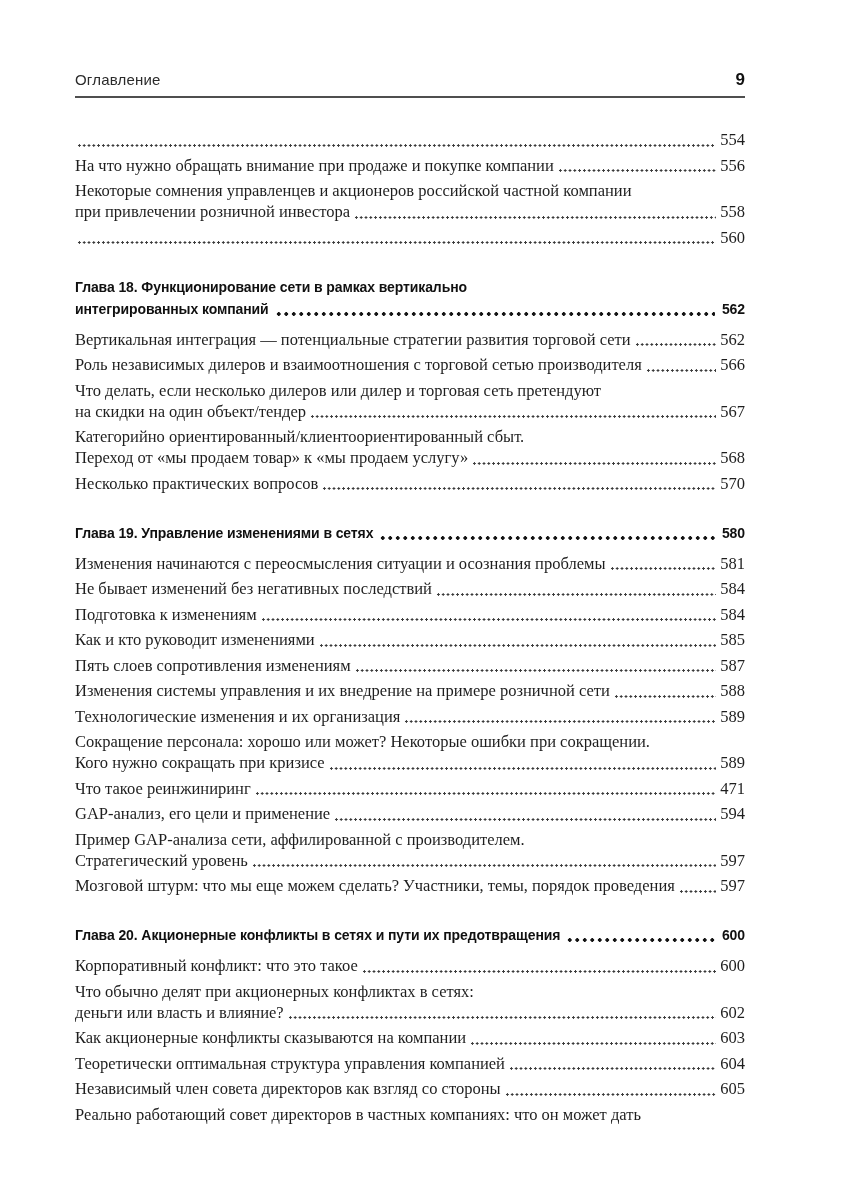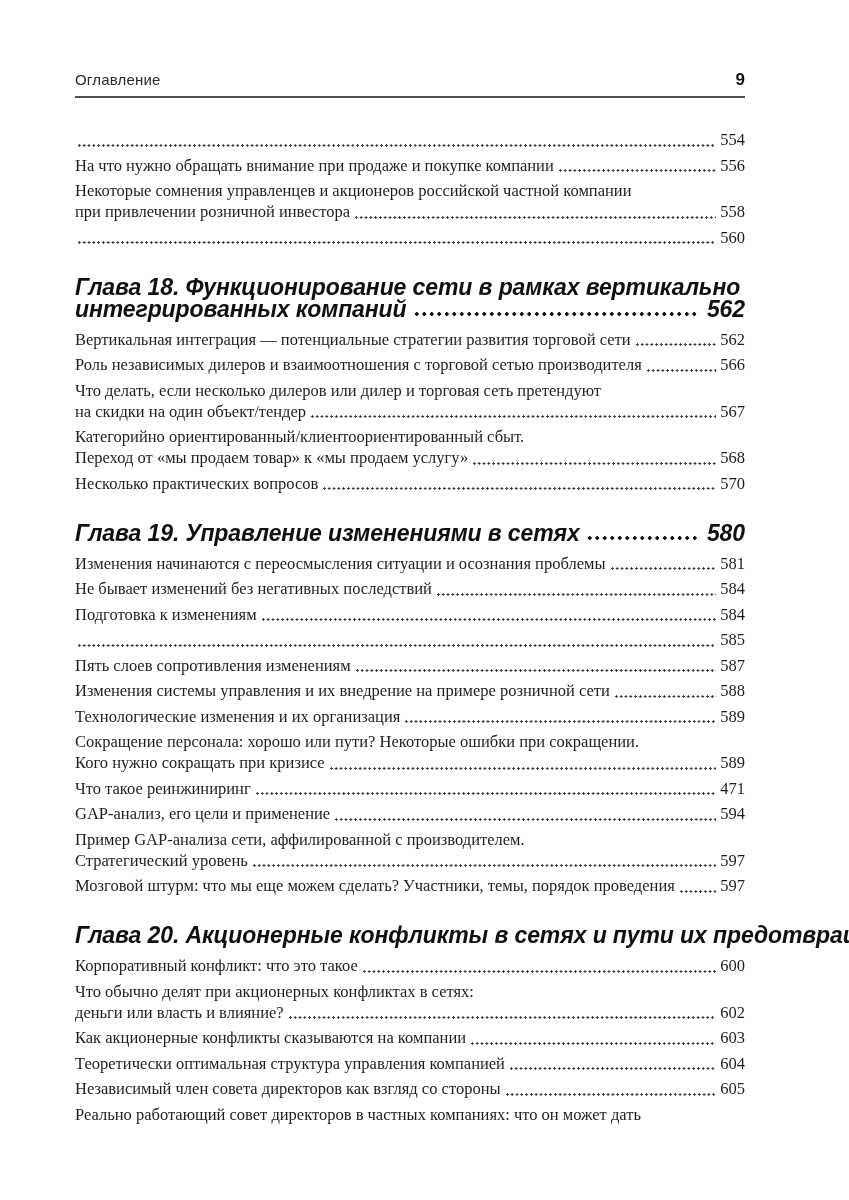--- a/index.html
+++ b/index.html
@@ -53,26 +53,25 @@
     background-image: radial-gradient(circle, #3a3a3a 1.05px, rgba(0,0,0,0) 1.35px);
     background-size: 4.8px 3px;
     background-position: left center;
     background-repeat: repeat-x;
     min-width: 8px;
   }
   
   .chapter {
     font-family: "Liberation Sans", "DejaVu Sans", sans-serif;
     font-weight: bold;
-    font-size: 23px;
+    font-size: 14px;
     line-height: 22px;
     color: #101010;
     letter-spacing: -0.1px;
     margin: 28px 0 9px 0;
-    font-style: italic;
   }
   .chapter .leader {
     height: 4px;
     margin: 0 4px 4px 4px;
     background-image: radial-gradient(circle, #141414 1.7px, rgba(0,0,0,0) 2px);
     background-size: 7.5px 4px;
   }
   .chapter .pagenum { margin-left: 3px; }
 </style>
 </head>
@@ -179,20 +178,21 @@
       </div>
       <div class="entry">
         <div class="row">
           <span class="text">Подготовка к изменениям</span>
           <span class="leader"></span>
           <span class="pagenum">584</span>
         </div>
       </div>
       <div class="entry">
         <div class="row">
+          <span class="text">Как и кто руководит изменениями</span>
           <span class="leader"></span>
           <span class="pagenum">585</span>
         </div>
       </div>
       <div class="entry">
         <div class="row">
           <span class="text">Пять слоев сопротивления изменениям</span>
           <span class="leader"></span>
           <span class="pagenum">587</span>
         </div>
@@ -205,21 +205,21 @@
         </div>
       </div>
       <div class="entry">
         <div class="row">
           <span class="text">Технологические изменения и их организация</span>
           <span class="leader"></span>
           <span class="pagenum">589</span>
         </div>
       </div>
       <div class="entry">
-        <div class="entry-line">Сокращение персонала: хорошо или пути? Некоторые ошибки при сокращении.</div>
+        <div class="entry-line">Сокращение персонала: хорошо или может? Некоторые ошибки при сокращении.</div>
         <div class="row">
           <span class="text">Кого нужно сокращать при кризисе</span>
           <span class="leader"></span>
           <span class="pagenum">589</span>
         </div>
       </div>
       <div class="entry">
         <div class="row">
           <span class="text">Что такое реинжиниринг</span>
           <span class="leader"></span>

